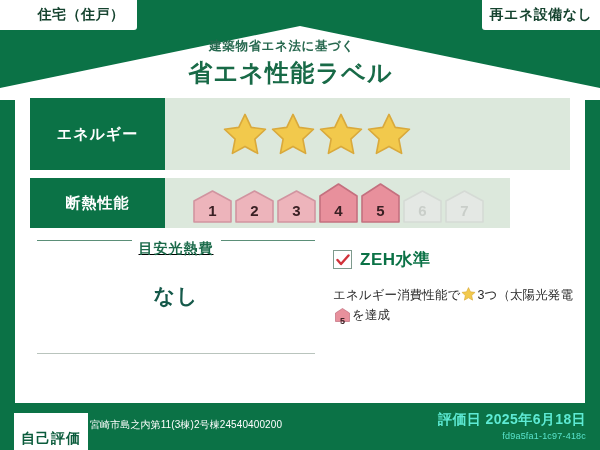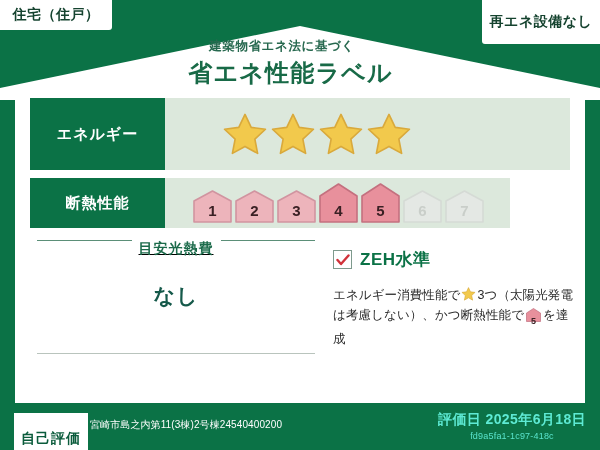--- a/index.html
+++ b/index.html
@@ -10,22 +10,22 @@
   }
   #label-root{position:relative;width:600px;height:450px;background:#0b7246;}
 
   
   .corner-badge{
     position:absolute;top:0;background:#ffffff;
     color:#15432f;font-weight:bold;font-size:14px;
     display:flex;align-items:center;justify-content:center;
     letter-spacing:.5px;
   }
-  #badge-left{left:0;width:112px;height:30px;border-bottom-right-radius:3px;}
-  #badge-right{right:0;width:118px;height:44px;border-bottom-left-radius:3px;}
+  #badge-left{left:0;width:112px;height:30px;border-bottom-right-radius:3px;padding-left:25px;}
+  #badge-right{right:0;width:118px;height:30px;border-bottom-left-radius:3px;}
 
   
   #roof{position:absolute;left:0;top:0;width:600px;height:100px;}
   #title-block{
     position:absolute;left:0;top:38px;width:564px;text-align:center;
     color:#1c6b4b;pointer-events:none;
   }
   #title-sub{font-size:12.5px;font-weight:bold;letter-spacing:.6px;color:#27694f;}
   #title-main{font-size:24px;font-weight:bold;letter-spacing:1.2px;margin-top:2px;color:#186a47;margin-left:17px;}
 
@@ -102,21 +102,21 @@
     position:absolute;left:14px;top:10px;
     background:#ffffff;color:#0b5c3c;font-weight:bold;font-size:14px;
     padding:17px 7px;letter-spacing:1px;text-align:right;
   }
   #footer-address{
     position:absolute;left:90px;top:15px;color:#ffffff;font-size:10px;
     letter-spacing:.1px;white-space:nowrap;
   }
   #footer-right{position:absolute;right:14px;top:8px;text-align:right;color:#5eead4;}
   #eval-date{font-size:14px;font-weight:bold;letter-spacing:.4px;}
-  #eval-id{font-size:9px;margin-top:2px;letter-spacing:.2px;opacity:.95;text-align:center;}
+  #eval-id{font-size:9px;margin-top:2px;letter-spacing:.2px;opacity:.95;}
 </style>
 </head>
 <body>
 
 <div id="label-root">
 
   <svg id="roof" viewBox="0 0 600 100">
     <polygon points="0,100 0,88 300,26 600,88 600,100" fill="#ffffff"></polygon>
   </svg>
 
@@ -224,21 +224,21 @@
           <svg width="14" height="12" viewBox="0 0 14 12">
             <polyline points="1.5,6 5,10 12.5,1.5" fill="none" stroke="#d1323a" stroke-width="2.4" stroke-linecap="round" stroke-linejoin="round"></polyline>
           </svg>
         </span>
         <span id="zeh-title">ZEH水準</span>
       </div>
       <div id="zeh-desc">
         <span>エネルギー消費性能で</span><svg class="inline-star" width="15" height="14" viewBox="0 0 24 23">
             <polygon points="12,1 15.3,8 22.8,8.8 17.2,14 18.8,21.6 12,17.8 5.2,21.6 6.8,14 1.2,8.8 8.7,8" fill="#f2c94c" stroke="#d8a93a" stroke-width="1"></polygon>
           </svg><span>3つ（太陽光発電</span><br>
-        <span>は考慮しない）、かつ断熱性能で</span><span class="inline-house"><svg width="15" height="14" viewBox="0 0 30 28">
+        <span class="inline-house"><svg width="15" height="14" viewBox="0 0 30 28">
               <polygon points="15,1 29,10 29,27 1,27 1,10" fill="#e8909c" stroke="#c06f7e" stroke-width="1.4"></polygon>
             </svg><span>5</span></span><span>を達成</span>
       </div>
     </div>
 
   </div>
 
   <div id="footer">
     <div id="self-eval-badge">自己評価</div>
     <div id="footer-address">宮崎市島之内第11(3棟)2号棟24540400200</div>

